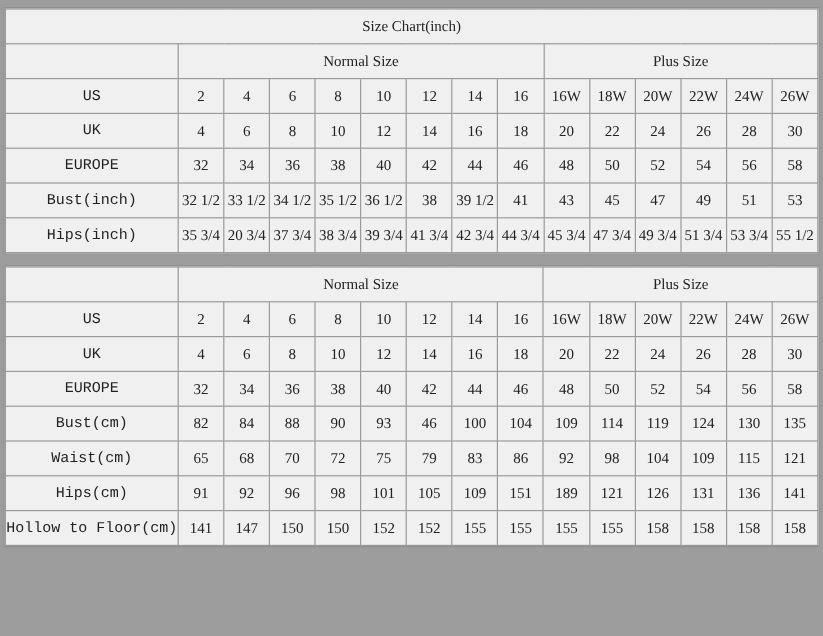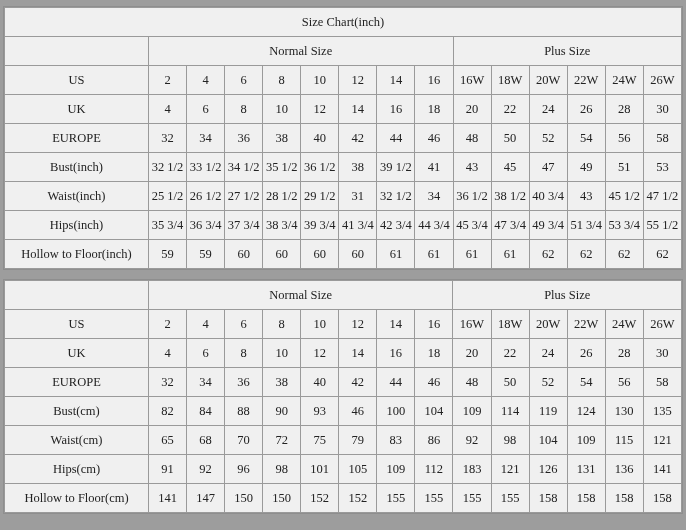--- a/index.html
+++ b/index.html
@@ -52,20 +52,21 @@
     border-top: 1px solid #9a9a9a;
     border-bottom: 1px solid #9a9a9a;
   }
   td.grp {
     font-size: 15px;
     height: 24px;
   }
   td.rowhead {
     font-size: 14px;
     padding: 0 4px;
+    font-family: Liberation Mono, monospace;
   }
   td.blank {
     background: #f0f0f0;
   }
   td.val {
     font-size: 12.5px;
   }
   .cm-block td {
     height: 28px;
   }
@@ -172,73 +173,39 @@
           <td class="val narrow">39 1/2</td>
           <td class="val narrow">41</td>
           <td class="val narrow">43</td>
           <td class="val narrow">45</td>
           <td class="val narrow">47</td>
           <td class="val narrow">49</td>
           <td class="val narrow">51</td>
           <td class="val narrow">53</td>
         </tr>
 
-        <tr>
-          <td class="rowhead">Waist(inch)</td>
-          <td class="val narrow">25 1/2</td>
-          <td class="val narrow">26 1/2</td>
-          <td class="val narrow">27 1/2</td>
-          <td class="val narrow">28 1/2</td>
-          <td class="val narrow">29 1/2</td>
-          <td class="val narrow">31</td>
-          <td class="val narrow">32 1/2</td>
-          <td class="val narrow">34</td>
-          <td class="val narrow">36 1/2</td>
-          <td class="val narrow">38 1/2</td>
-          <td class="val narrow">40 3/4</td>
-          <td class="val narrow">43</td>
-          <td class="val narrow">45 1/2</td>
-          <td class="val narrow">47 1/2</td>
-        </tr>
 
         <tr>
           <td class="rowhead">Hips(inch)</td>
           <td class="val narrow">35 3/4</td>
-          <td class="val narrow">36 3/4</td>
+          <td class="val narrow">20 3/4</td>
           <td class="val narrow">37 3/4</td>
           <td class="val narrow">38 3/4</td>
           <td class="val narrow">39 3/4</td>
           <td class="val narrow">41 3/4</td>
           <td class="val narrow">42 3/4</td>
           <td class="val narrow">44 3/4</td>
           <td class="val narrow">45 3/4</td>
           <td class="val narrow">47 3/4</td>
           <td class="val narrow">49 3/4</td>
           <td class="val narrow">51 3/4</td>
           <td class="val narrow">53 3/4</td>
           <td class="val narrow">55 1/2</td>
         </tr>
 
-        <tr>
-          <td class="rowhead">Hollow to Floor(inch)</td>
-          <td class="val">59</td>
-          <td class="val">59</td>
-          <td class="val">60</td>
-          <td class="val">60</td>
-          <td class="val">60</td>
-          <td class="val">60</td>
-          <td class="val">61</td>
-          <td class="val">61</td>
-          <td class="val">61</td>
-          <td class="val">61</td>
-          <td class="val">62</td>
-          <td class="val">62</td>
-          <td class="val">62</td>
-          <td class="val">62</td>
-        </tr>
       </tbody>
     </table>
   </div>
 
   <div class="chart-block cm-block">
     <table class="chart">
       <colgroup>
         <col style="width:140px">
         <col style="width:37px">
           <col style="width:37px">
@@ -354,22 +321,22 @@
 
         <tr>
           <td class="rowhead">Hips(cm)</td>
           <td class="val">91</td>
           <td class="val">92</td>
           <td class="val">96</td>
           <td class="val">98</td>
           <td class="val">101</td>
           <td class="val">105</td>
           <td class="val">109</td>
-          <td class="val">112</td>
-          <td class="val">183</td>
+          <td class="val">151</td>
+          <td class="val">189</td>
           <td class="val">121</td>
           <td class="val">126</td>
           <td class="val">131</td>
           <td class="val">136</td>
           <td class="val">141</td>
         </tr>
 
         <tr>
           <td class="rowhead">Hollow to Floor(cm)</td>
           <td class="val">141</td>

